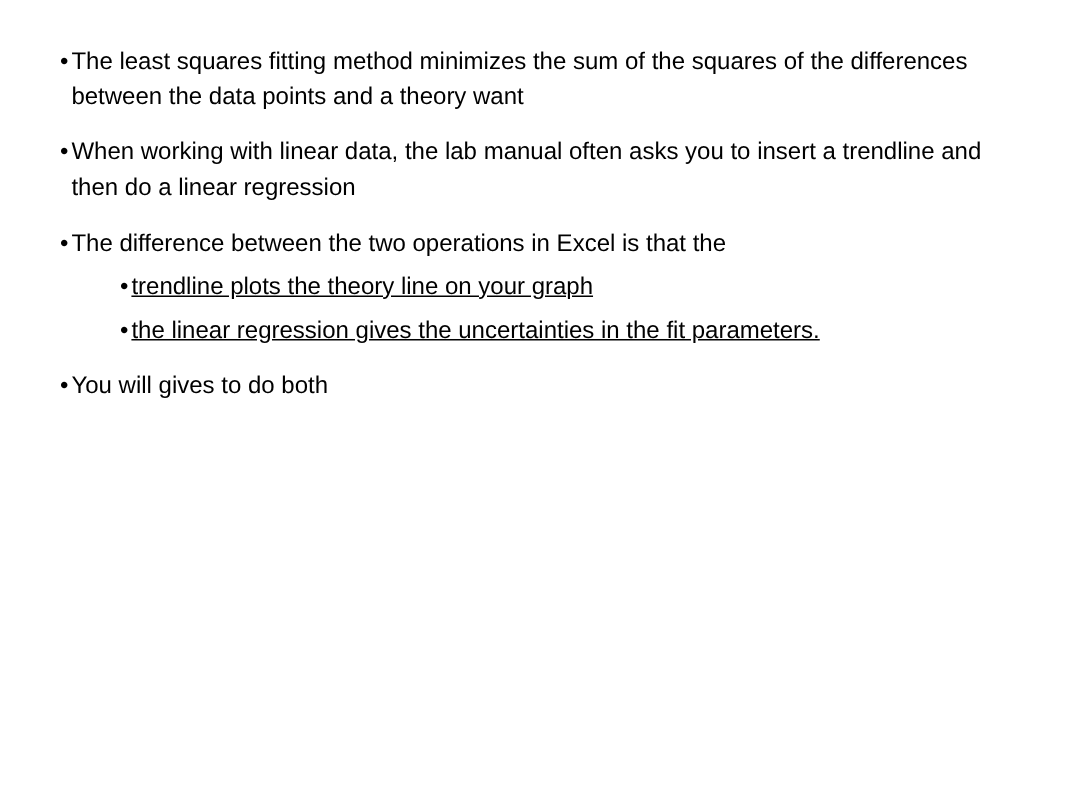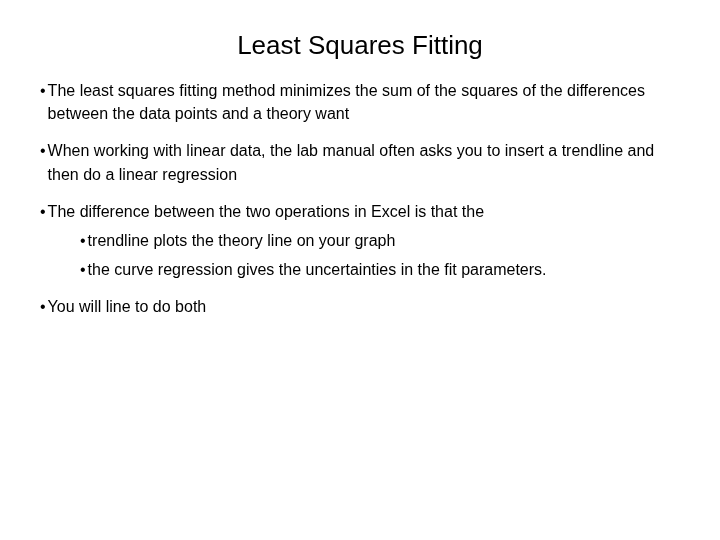--- a/index.html
+++ b/index.html
@@ -67,28 +67,28 @@
       line-height: 1.45;
     }
 
     .sub-bullet-dot {
       flex-shrink: 0;
       margin-right: 2px;
     }
 
     .sub-bullet-text {
       flex: 1;
+      text-decoration: underline;
     }
   </style>
 </head>
 <body>
 
 <div class="slide-container">
 
-  <div class="slide-title">Least Squares Fitting</div>
 
   <div class="bullet-section">
     <div class="bullet-main">
       <span class="bullet-dot">•</span>
       <span class="bullet-text">The least squares fitting method minimizes the sum of the squares of the differences between the data points and a theory want</span>
     </div>
   </div>
 
   <div class="bullet-section">
     <div class="bullet-main">
@@ -103,24 +103,24 @@
       <span class="bullet-text">The difference between the two operations in Excel is that the</span>
     </div>
 
     <div class="sub-bullet">
       <span class="sub-bullet-dot">•</span>
       <span class="sub-bullet-text">trendline plots the theory line on your graph</span>
     </div>
 
     <div class="sub-bullet">
       <span class="sub-bullet-dot">•</span>
-      <span class="sub-bullet-text">the curve regression gives the uncertainties in the fit parameters.</span>
+      <span class="sub-bullet-text">the linear regression gives the uncertainties in the fit parameters.</span>
     </div>
   </div>
 
   <div class="bullet-section">
     <div class="bullet-main">
       <span class="bullet-dot">•</span>
-      <span class="bullet-text">You will line to do both</span>
+      <span class="bullet-text">You will gives to do both</span>
     </div>
   </div>
 
 </div>
 
 </body></html>

